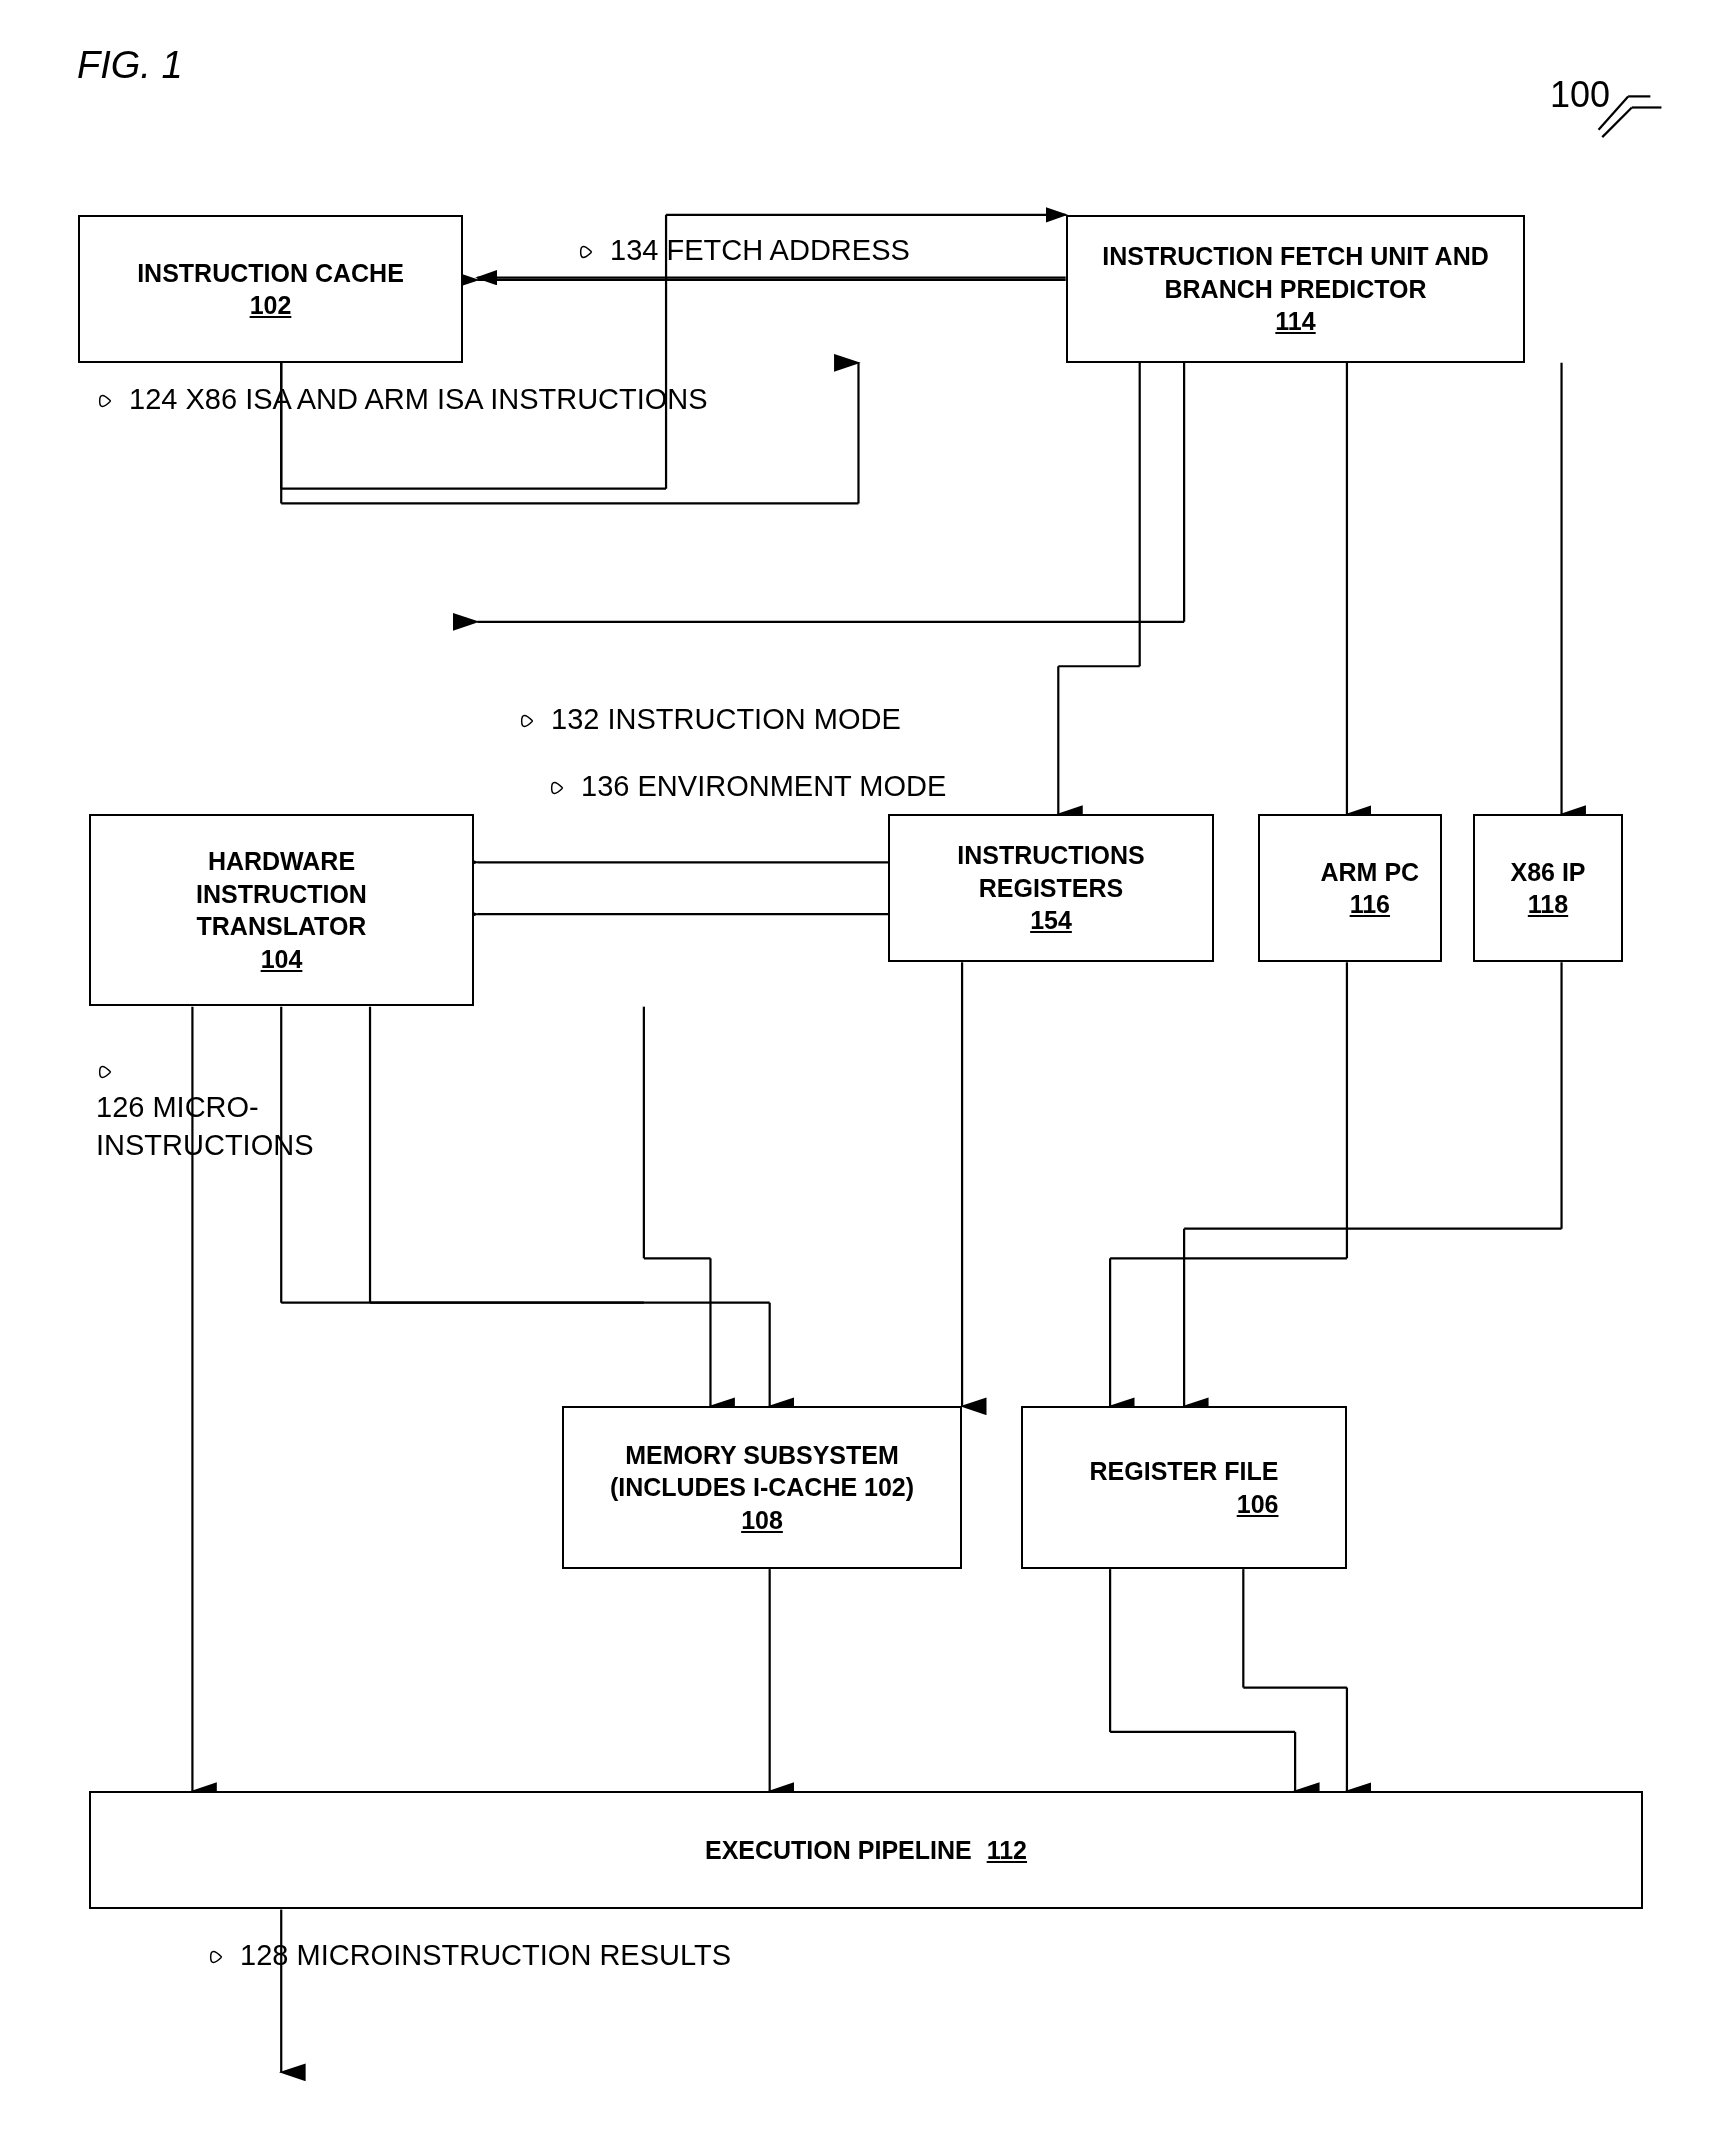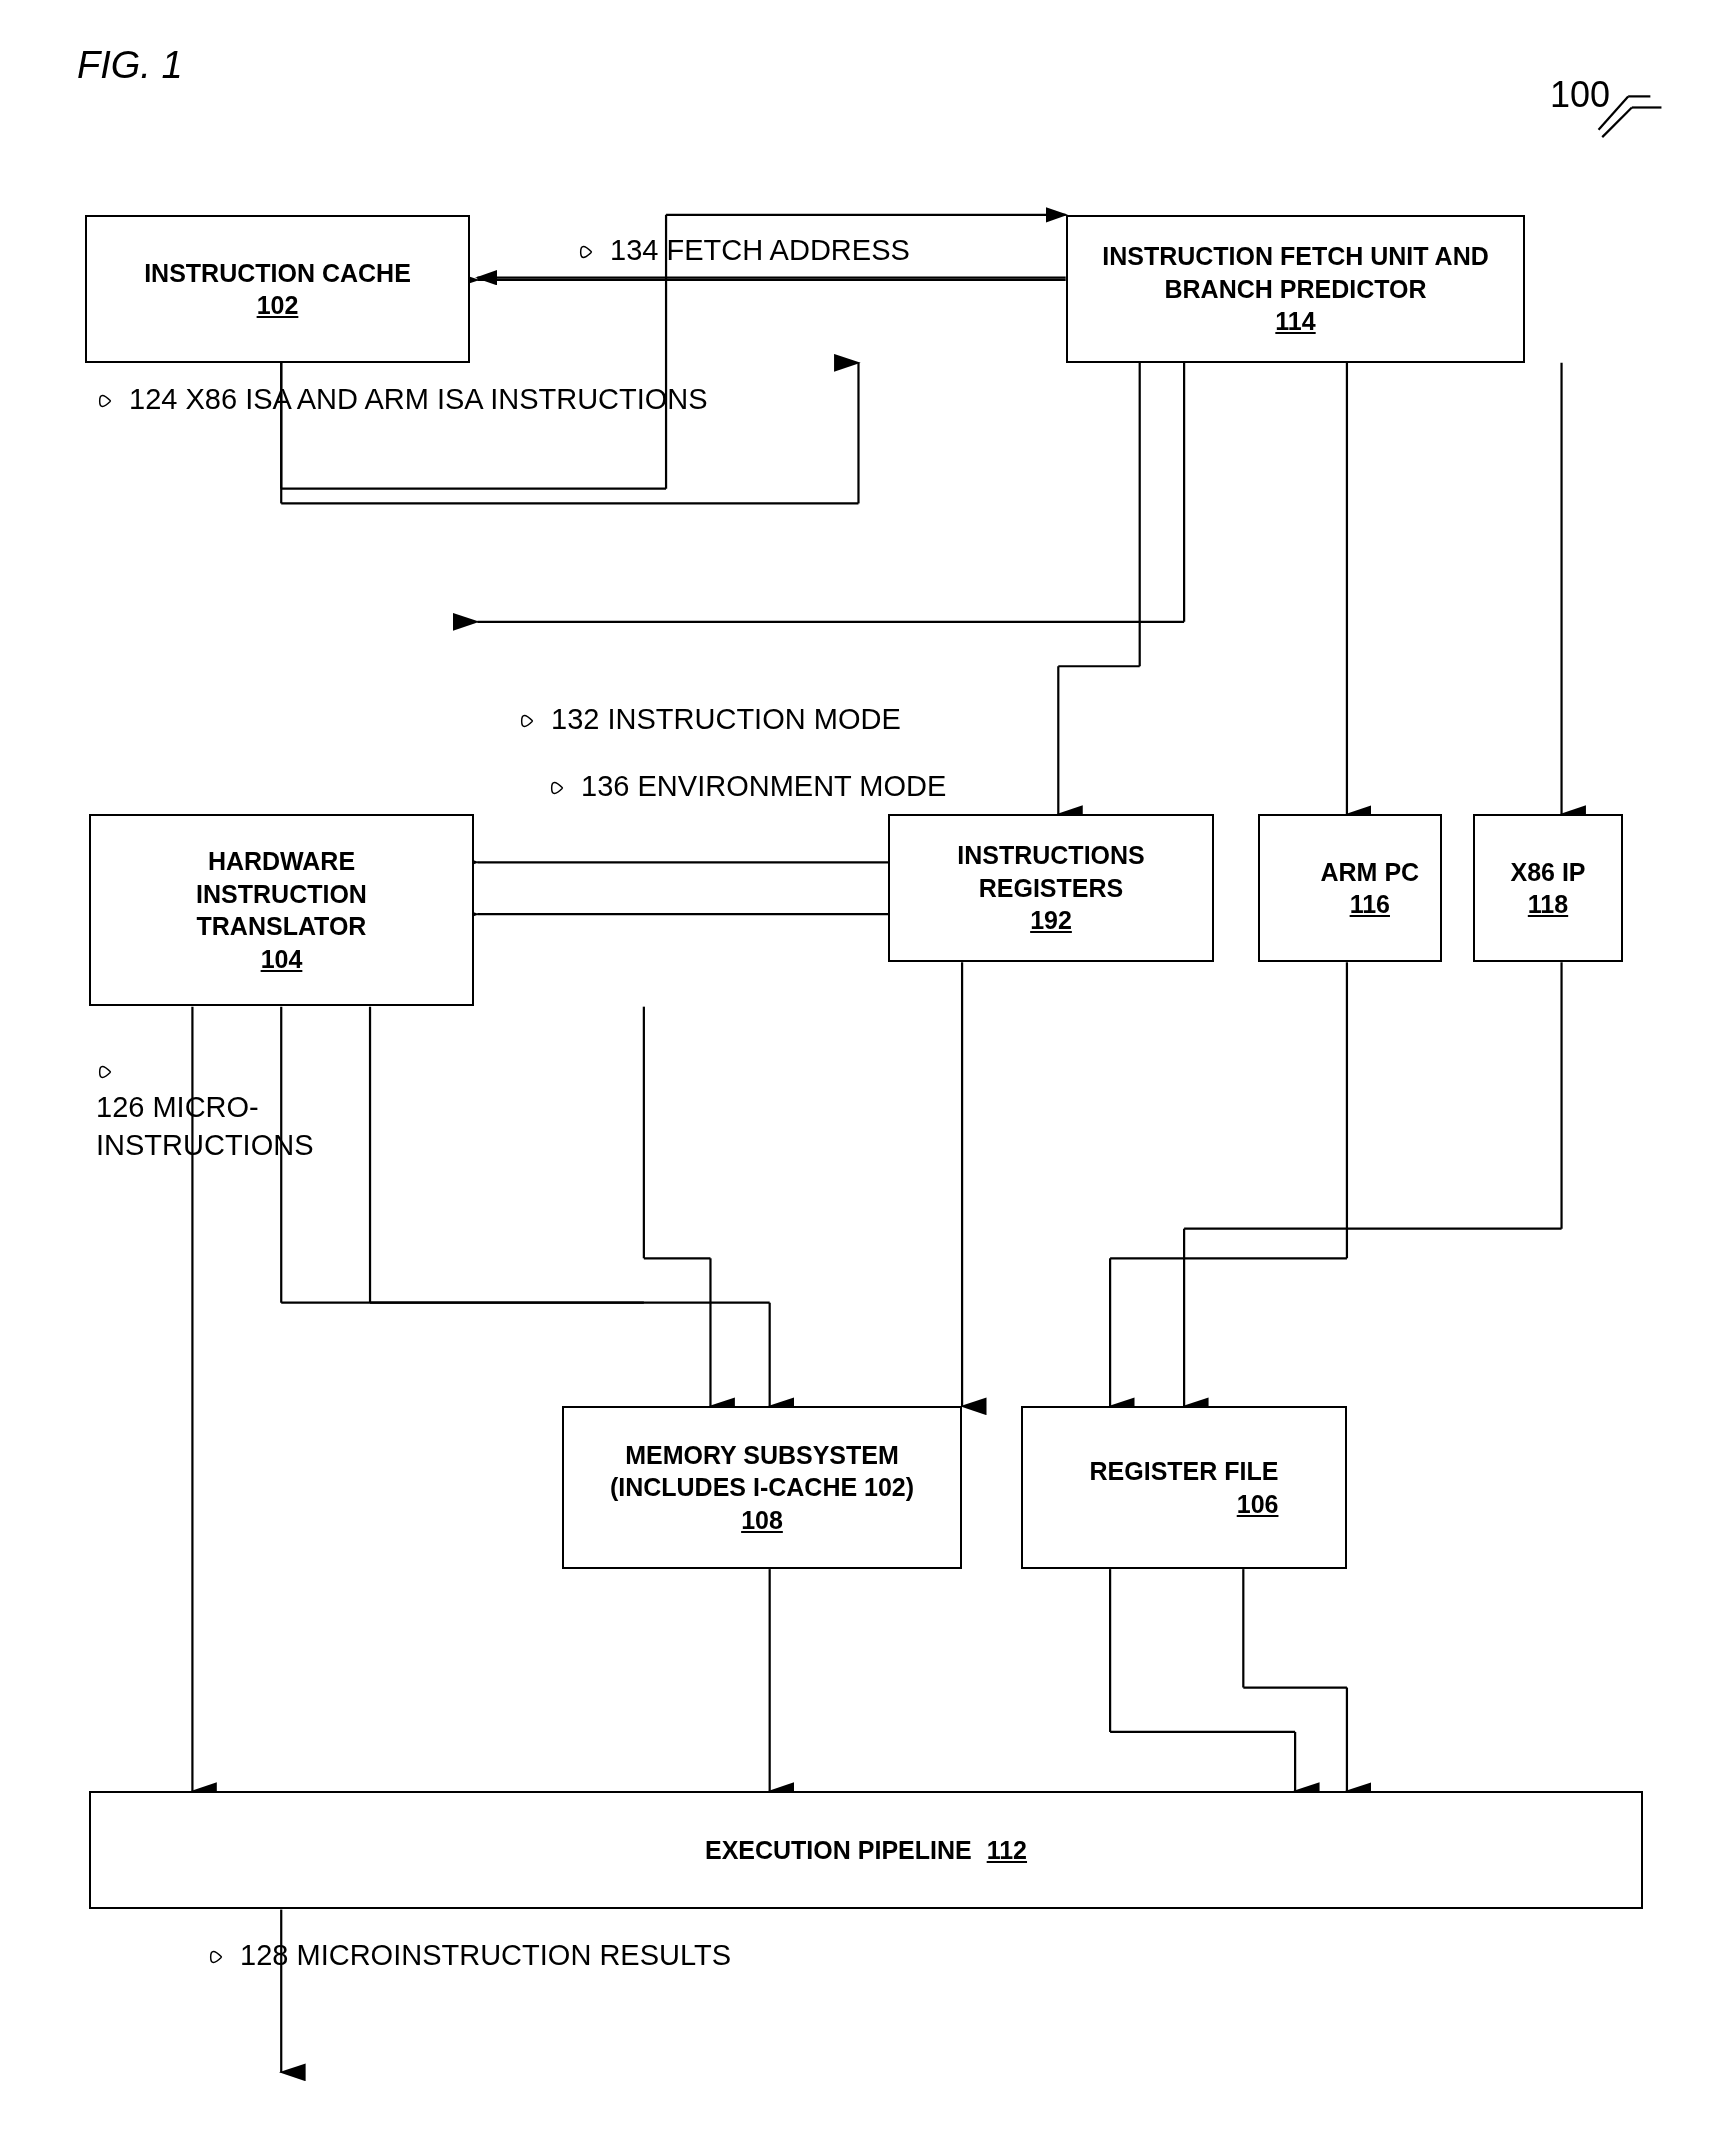--- a/index.html
+++ b/index.html
@@ -159,21 +159,21 @@
 
   <line x1="500" y1="1360" x2="500" y2="1760" stroke="#000" stroke-width="3"></line>
   <line x1="500" y1="1760" x2="870" y2="1760" stroke="#000" stroke-width="3"></line>
 
 </svg>
 
 <div class="fig-label">FIG. 1</div>
 
 <div class="ref-number">100</div>
 
-<div class="block" style="left:85px; top:215px; width:385px; height:148px;">
+<div class="block" style="left:78px; top:215px; width:385px; height:148px;">
   <div>
     <div>INSTRUCTION CACHE</div>
     <div class="underline">102</div>
   </div>
 </div>
 
 <div class="block" style="left:1066px; top:215px; width:459px; height:148px;">
   <div>
     <div>INSTRUCTION FETCH UNIT AND</div>
     <div>BRANCH PREDICTOR</div>
@@ -187,21 +187,21 @@
     <div>INSTRUCTION</div>
     <div>TRANSLATOR</div>
     <div class="underline">104</div>
   </div>
 </div>
 
 <div class="block" style="left:888px; top:814px; width:326px; height:148px;">
   <div>
     <div>INSTRUCTIONS</div>
     <div>REGISTERS</div>
-    <div class="underline">192</div>
+    <div class="underline">154</div>
   </div>
 </div>
 
 <div class="block" style="left:1258px; top:814px; width:184px; height:148px;padding-left:47px;">
   <div>
     <div>ARM PC</div>
     <div class="underline">116</div>
   </div>
 </div>
 

